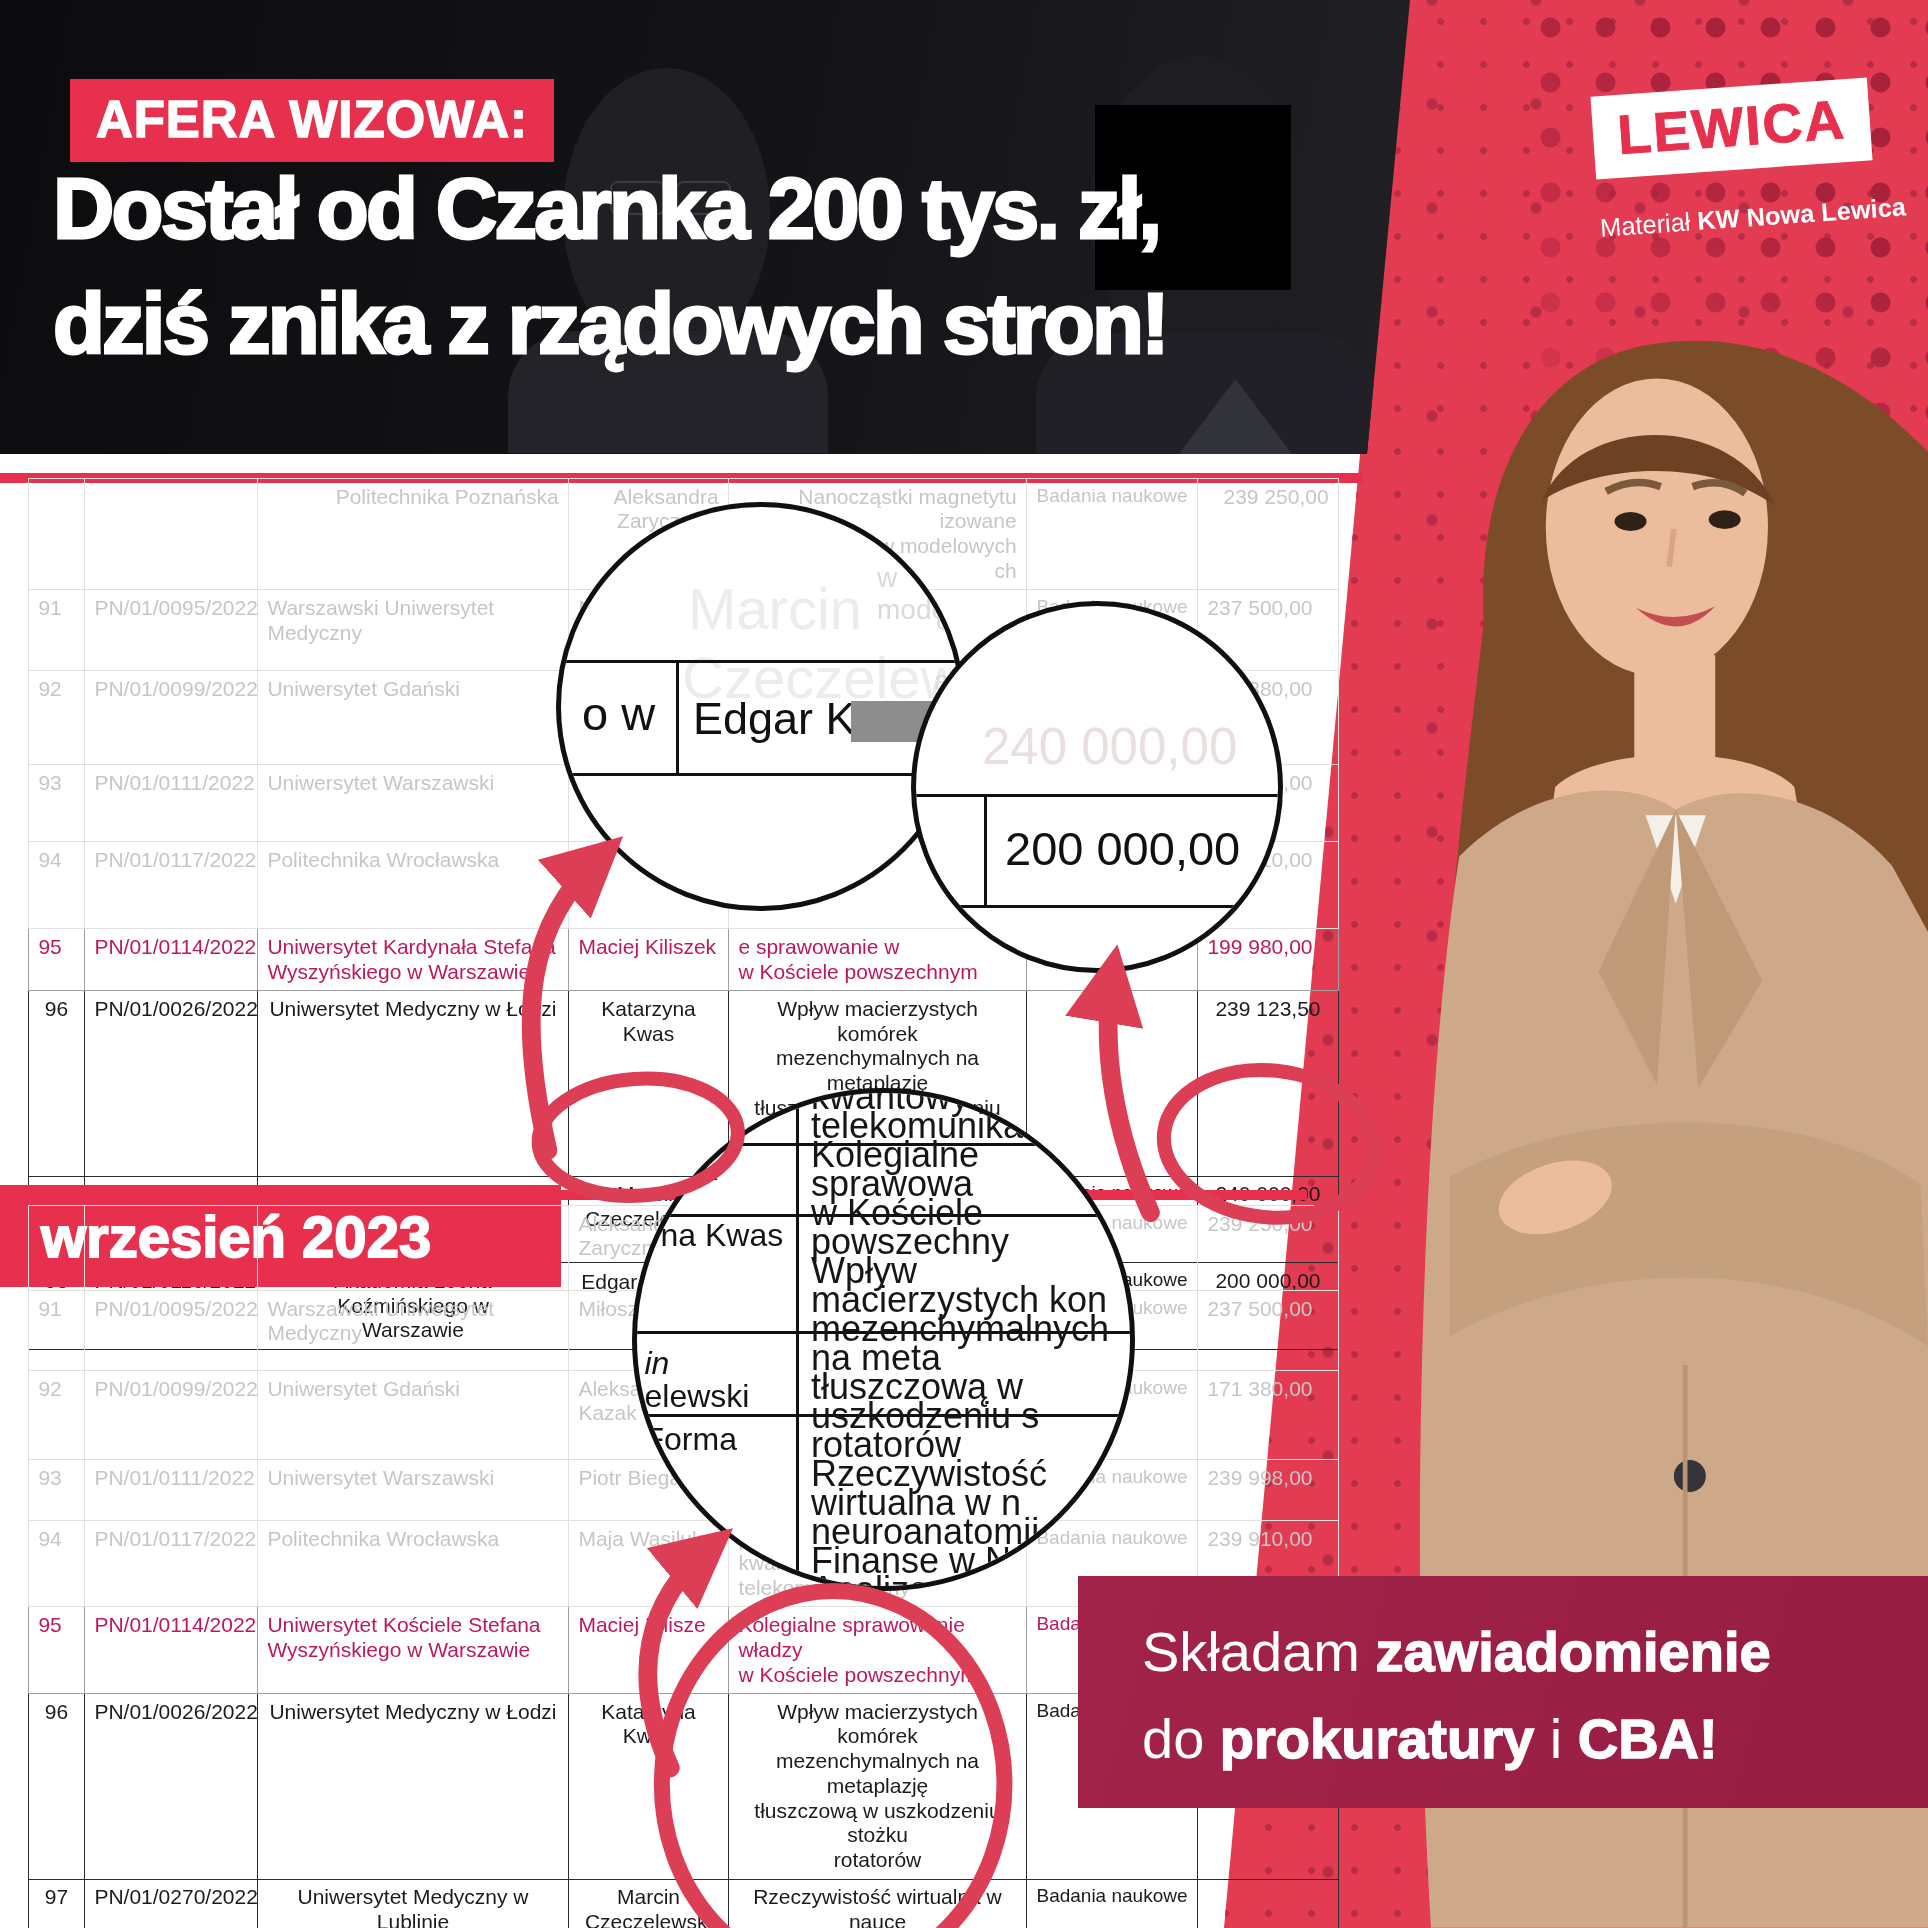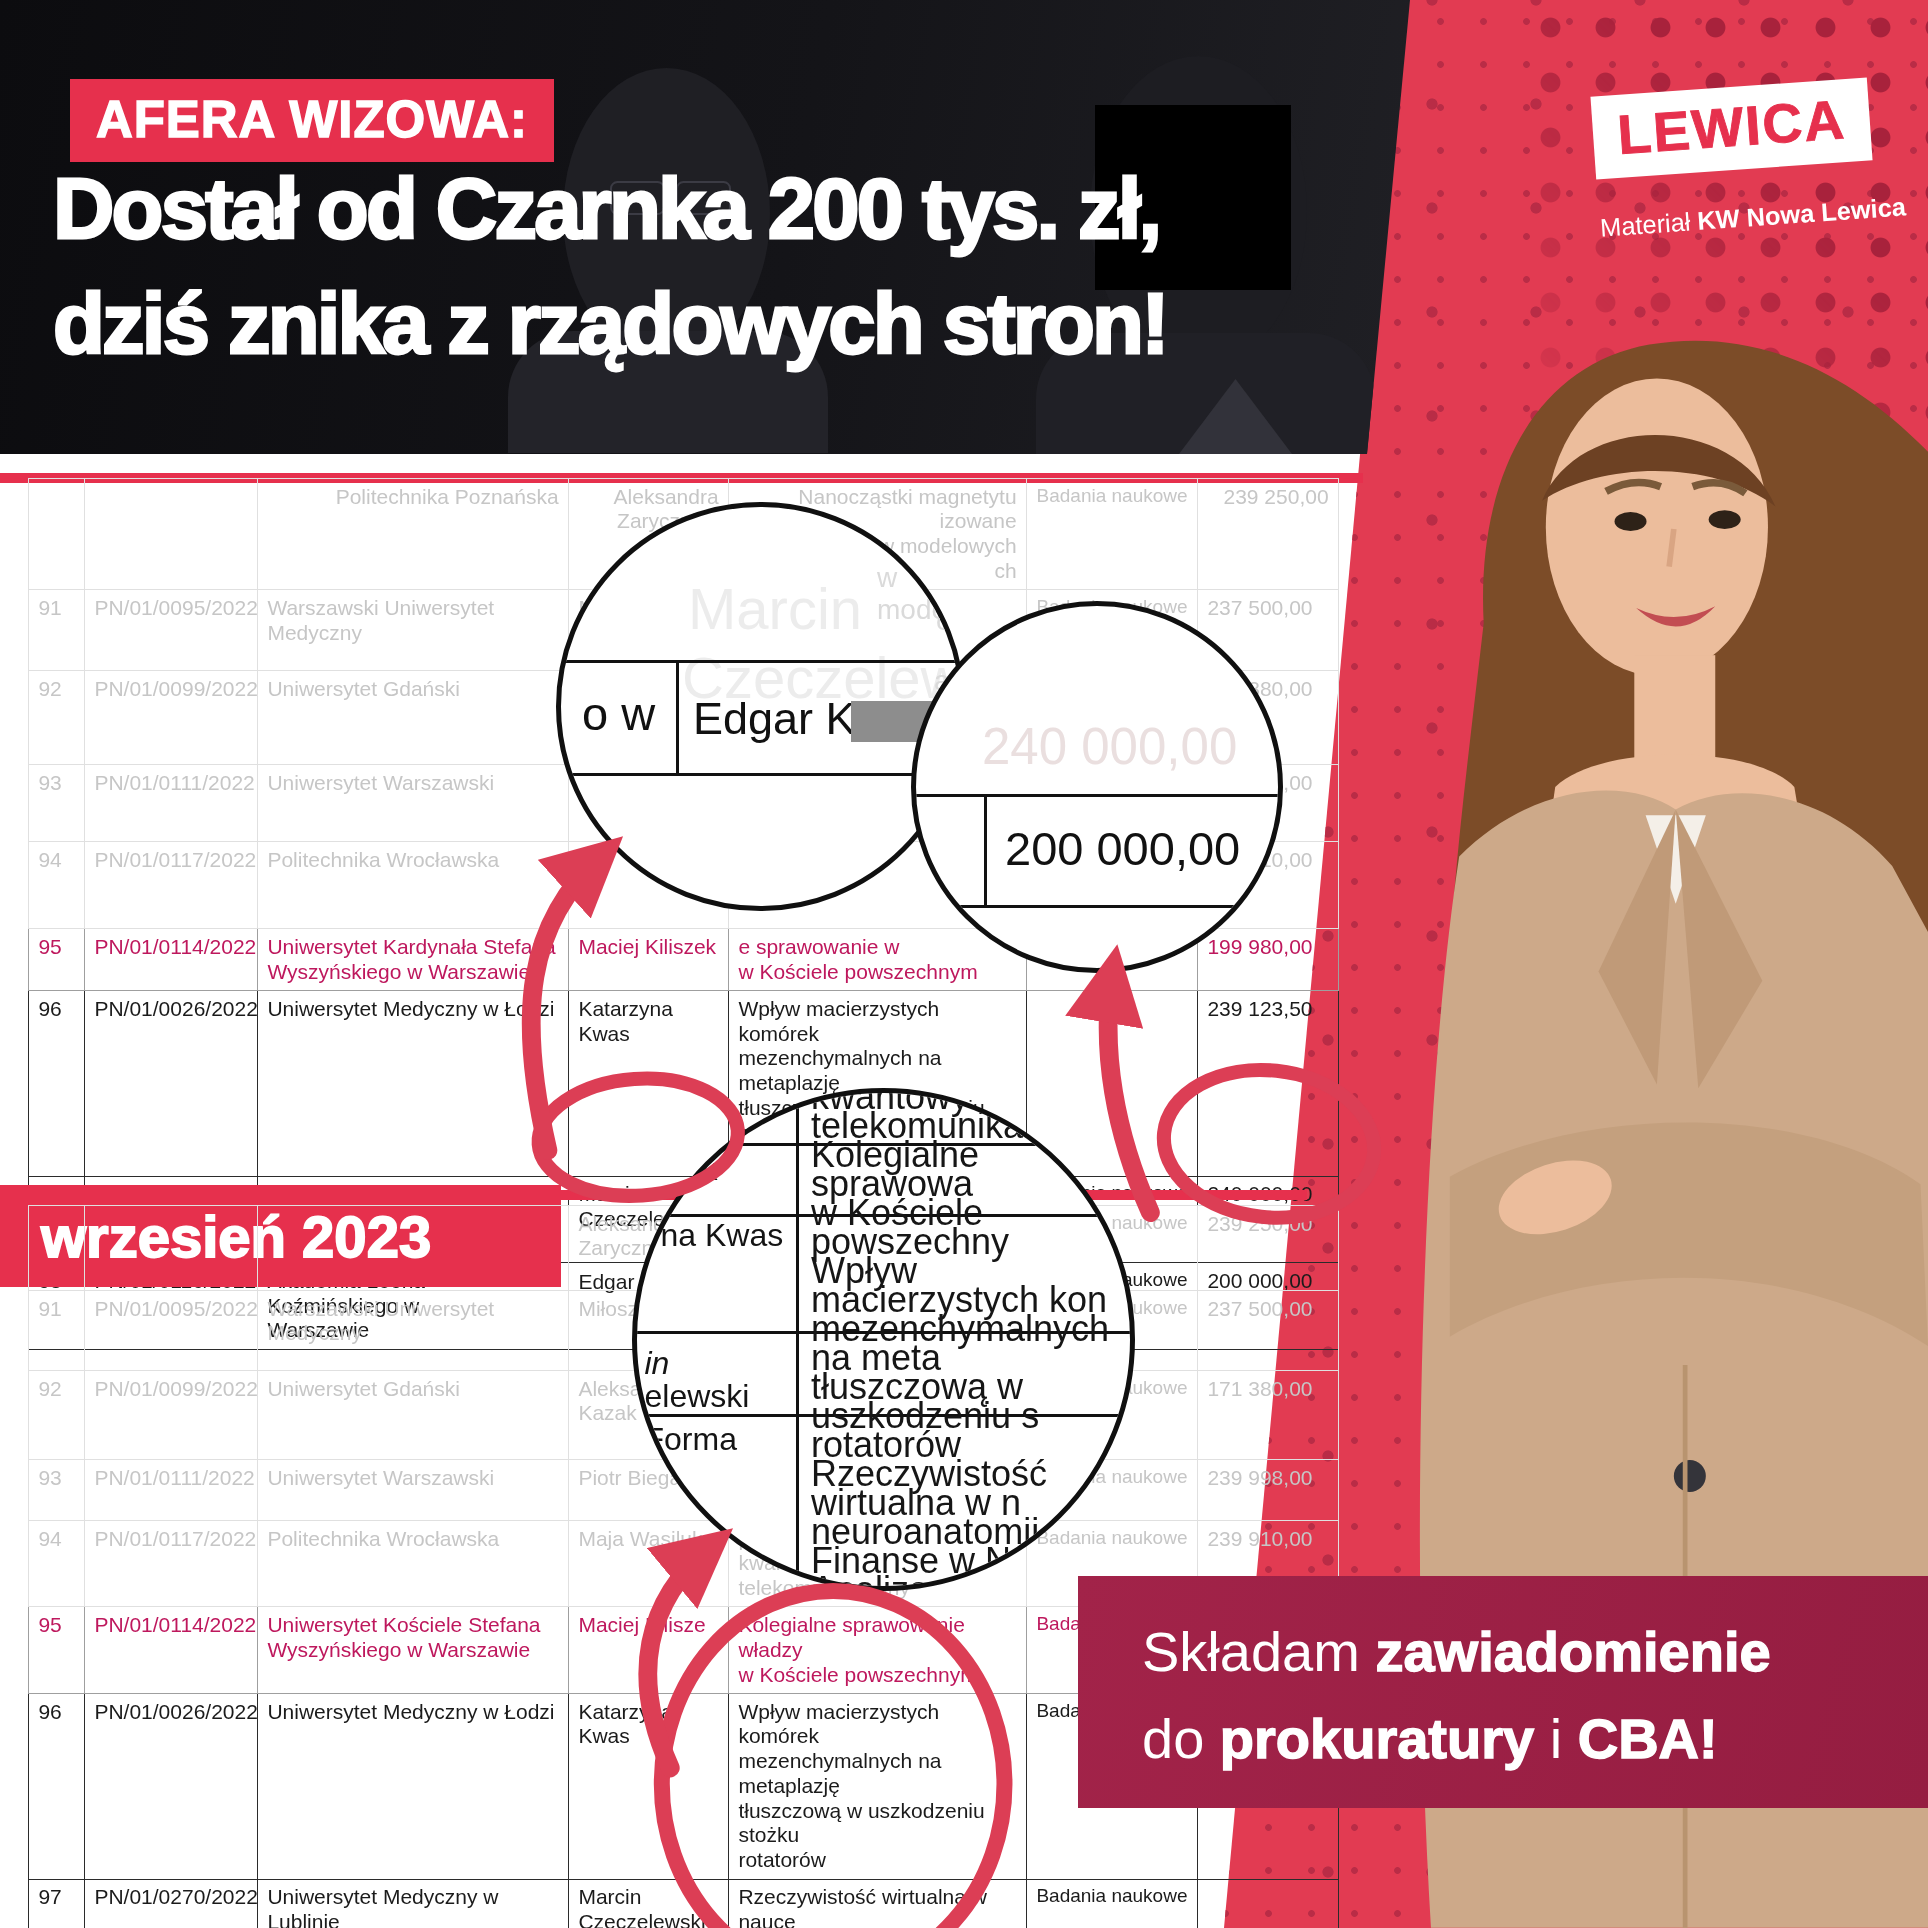--- a/index.html
+++ b/index.html
@@ -67,21 +67,21 @@
     display:flex;align-items:center;-webkit-text-stroke:1.9px #fff;}
   .badge-maj{left:0;top:471px;width:326px;height:87px;font-size:55px;padding-left:41px;}
   .badge-wrz{left:0;top:1185px;width:520px;height:102px;font-size:58px;padding-left:41px;}
   
   table.grid{position:absolute;left:28px;border-collapse:collapse;table-layout:fixed;width:1311px;
     font-size:21px;line-height:1.18;}
   table.grid td{border:1.9px solid #dcdcdc;vertical-align:top;padding:5.6px 9.4px;white-space:pre-line;overflow:hidden;}
   .t1{top:478px;} .t2{top:1205px;}
   tr.row-faded td{border-color:#e0e0e0;color:#c6c6c6;}
   tr.row-gray td{border-color:#9f9f9f;color:#be185d;}
-  tr.row-dark td{border-color:#2b2b2b;color:#1b1b1b;}
+  tr.row-dark td{border-color:#2b2b2b;color:#1b1b1b;text-align:center;}
   td.c-type{font-size:19px;}
   td.c-amt{font-size:21px;}
   .t1 tr:nth-child(1){height:62px;text-align:right;} .t1 tr:nth-child(2){height:81px;}
   .t1 tr:nth-child(3){height:94px;} .t1 tr:nth-child(4){height:77px;}
   .t1 tr:nth-child(5){height:87px;} .t1 tr:nth-child(6){height:62px;}
   .t1 tr:nth-child(7){height:105px;} .t1 tr:nth-child(8){height:58px;}
   .t1 tr:nth-child(9){height:66px;}
   .t2 tr:nth-child(1){height:85px;} .t2 tr:nth-child(2){height:80px;}
   .t2 tr:nth-child(3){height:89px;} .t2 tr:nth-child(4){height:61px;}
   .t2 tr:nth-child(5){height:85px;} .t2 tr:nth-child(6){height:60px;}

